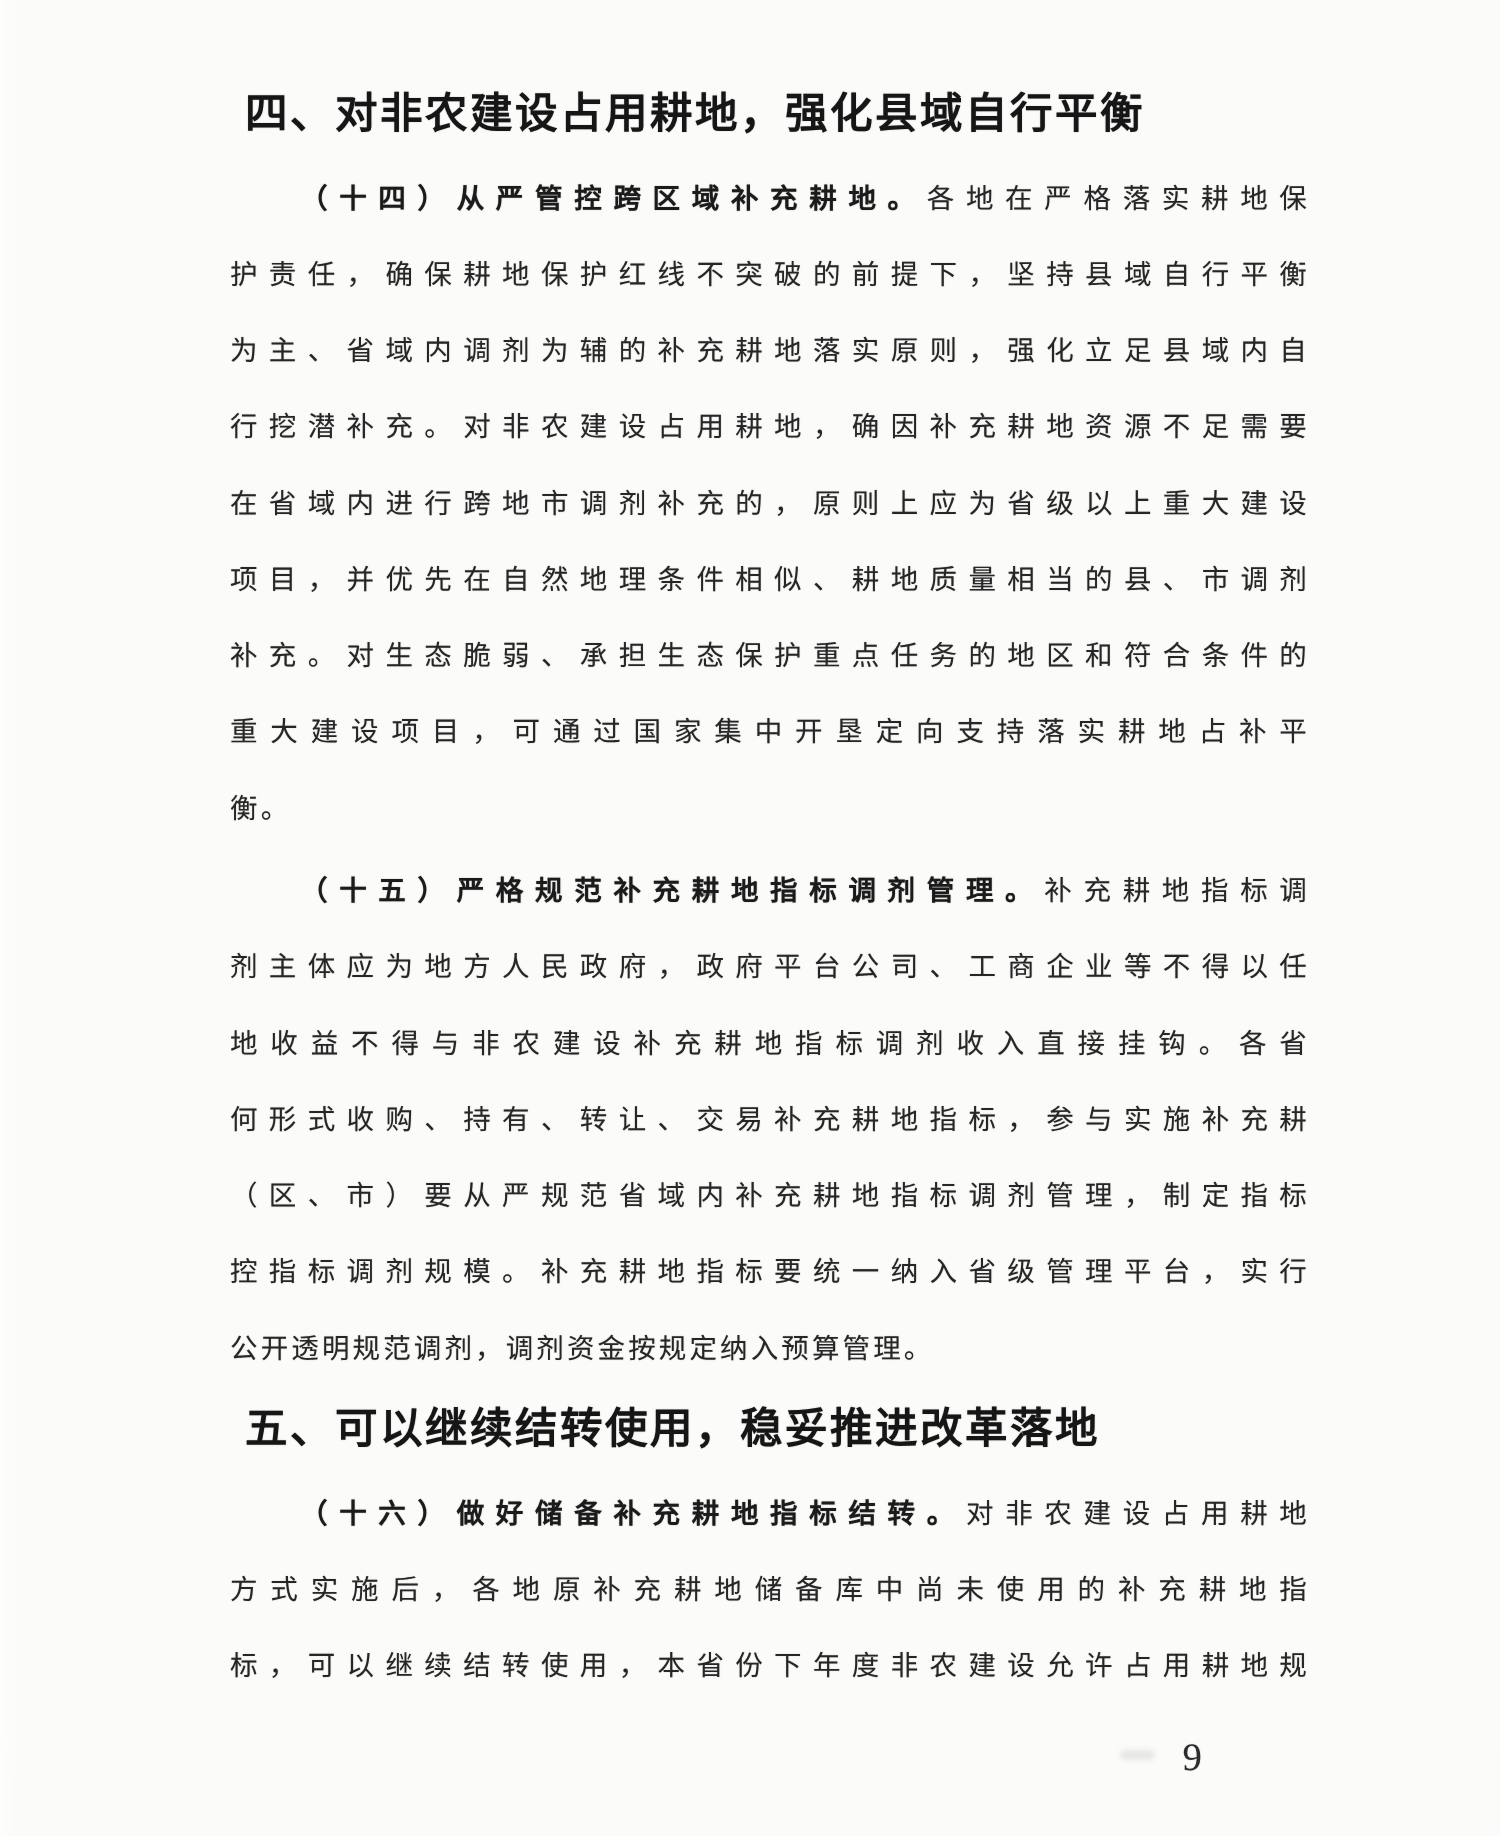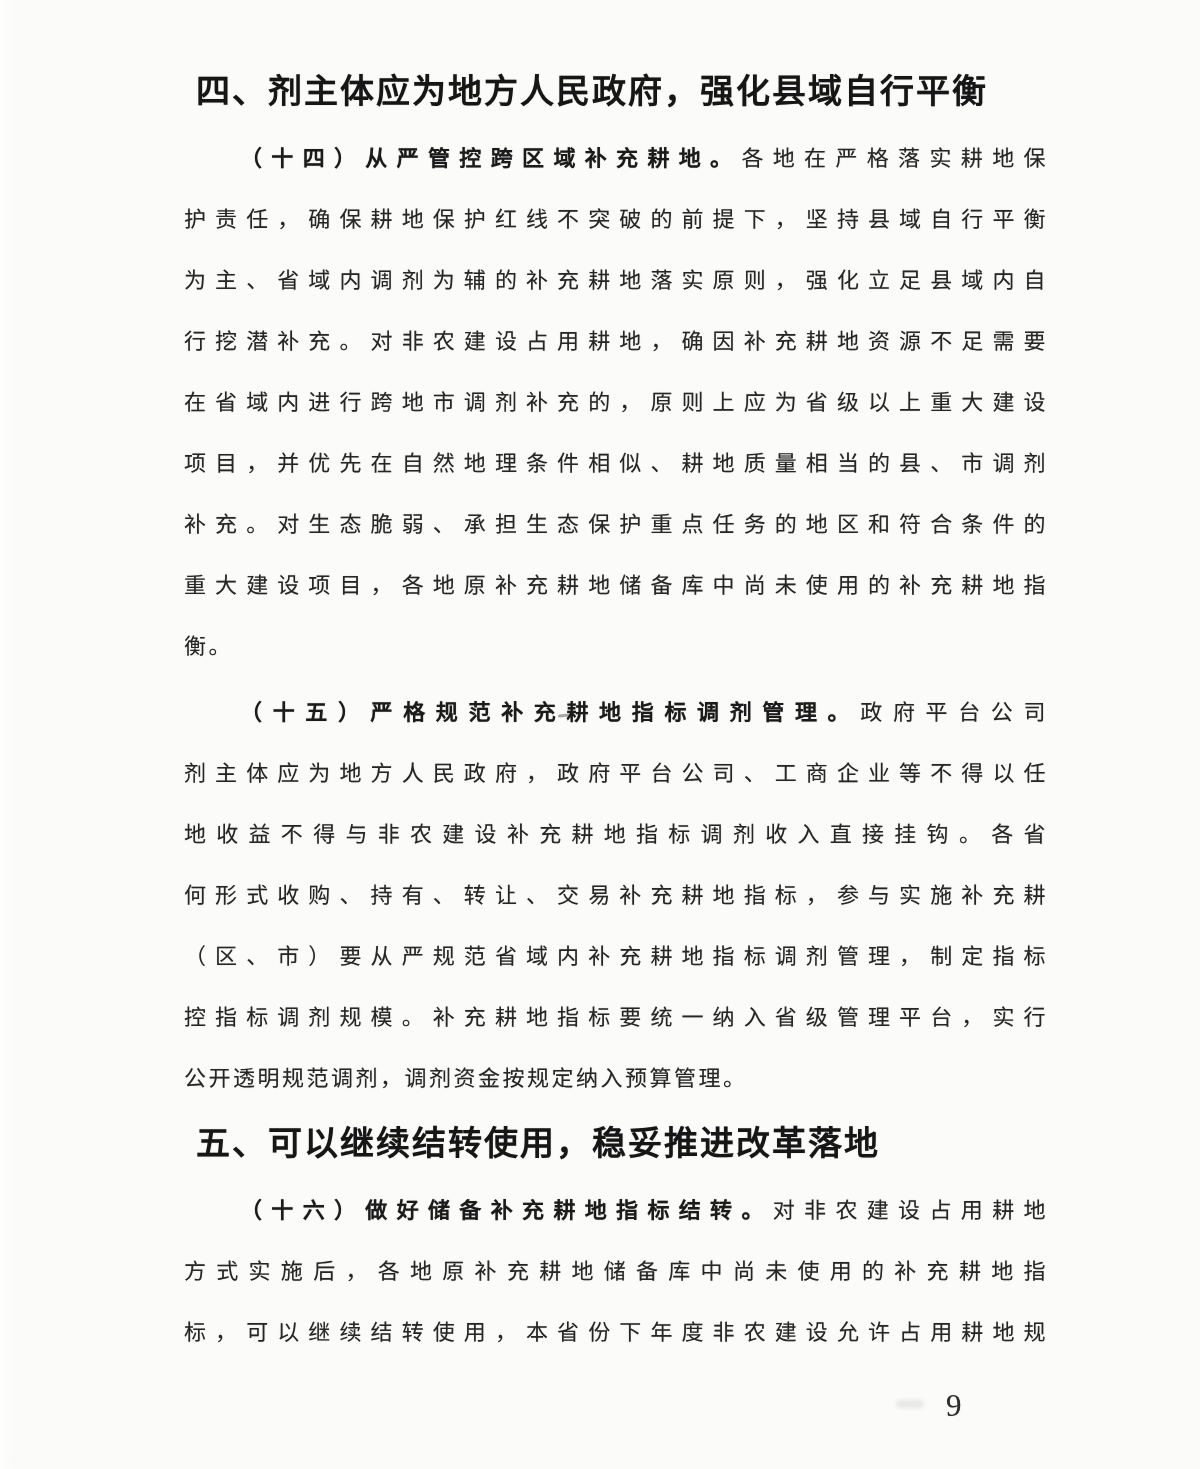--- a/index.html
+++ b/index.html
@@ -89,34 +89,34 @@
     width: 14px; height: 1469px;
     background: linear-gradient(to right, rgba(255,255,255,0.8), rgba(255,255,255,0));
   }
 </style>
 </head>
 <body>
 
 <div class="page">
   <div class="artifact artifact-edge-left"></div>
   <div class="content" id="doc-content">
-      <div class="heading">四、剂主体应为地方人民政府，强化县域自行平衡</div>
+      <div class="heading">四、对非农建设占用耕地，强化县域自行平衡</div>
       <div class="para">
         <div class="line just ind"><span class="b">（十四）从严管控跨区域补充耕地。</span><span>各地在严格落实耕地保</span></div>
         <div class="line just"><span>护责任，确保耕地保护红线不突破的前提下，坚持县域自行平衡</span></div>
         <div class="line just"><span>为主、省域内调剂为辅的补充耕地落实原则，强化立足县域内自</span></div>
         <div class="line just"><span>行挖潜补充。对非农建设占用耕地，确因补充耕地资源不足需要</span></div>
         <div class="line just"><span>在省域内进行跨地市调剂补充的，原则上应为省级以上重大建设</span></div>
         <div class="line just"><span>项目，并优先在自然地理条件相似、耕地质量相当的县、市调剂</span></div>
         <div class="line just"><span>补充。对生态脆弱、承担生态保护重点任务的地区和符合条件的</span></div>
-        <div class="line just"><span>重大建设项目，各地原补充耕地储备库中尚未使用的补充耕地指</span></div>
+        <div class="line just"><span>重大建设项目，可通过国家集中开垦定向支持落实耕地占补平</span></div>
         <div class="line"><span>衡。</span></div>
       </div>
       <div class="para">
-        <div class="line just ind"><span class="b">（十五）严格规范补充耕地指标调剂管理。</span><span>政府平台公司</span></div>
+        <div class="line just ind"><span class="b">（十五）严格规范补充耕地指标调剂管理。</span><span>补充耕地指标调</span></div>
         <div class="line just"><span>剂主体应为地方人民政府，政府平台公司、工商企业等不得以任</span></div>
         <div class="line just"><span>地收益不得与非农建设补充耕地指标调剂收入直接挂钩。各省</span></div>
         <div class="line just"><span>何形式收购、持有、转让、交易补充耕地指标，参与实施补充耕</span></div>
         <div class="line just"><span>（区、市）要从严规范省域内补充耕地指标调剂管理，制定指标</span></div>
         <div class="line just"><span>控指标调剂规模。补充耕地指标要统一纳入省级管理平台，实行</span></div>
         <div class="line"><span>公开透明规范调剂，调剂资金按规定纳入预算管理。</span></div>
       </div>
       <div class="heading">五、可以继续结转使用，稳妥推进改革落地</div>
       <div class="para">
         <div class="line just ind"><span class="b">（十六）做好储备补充耕地指标结转。</span><span>对非农建设占用耕地</span></div>

